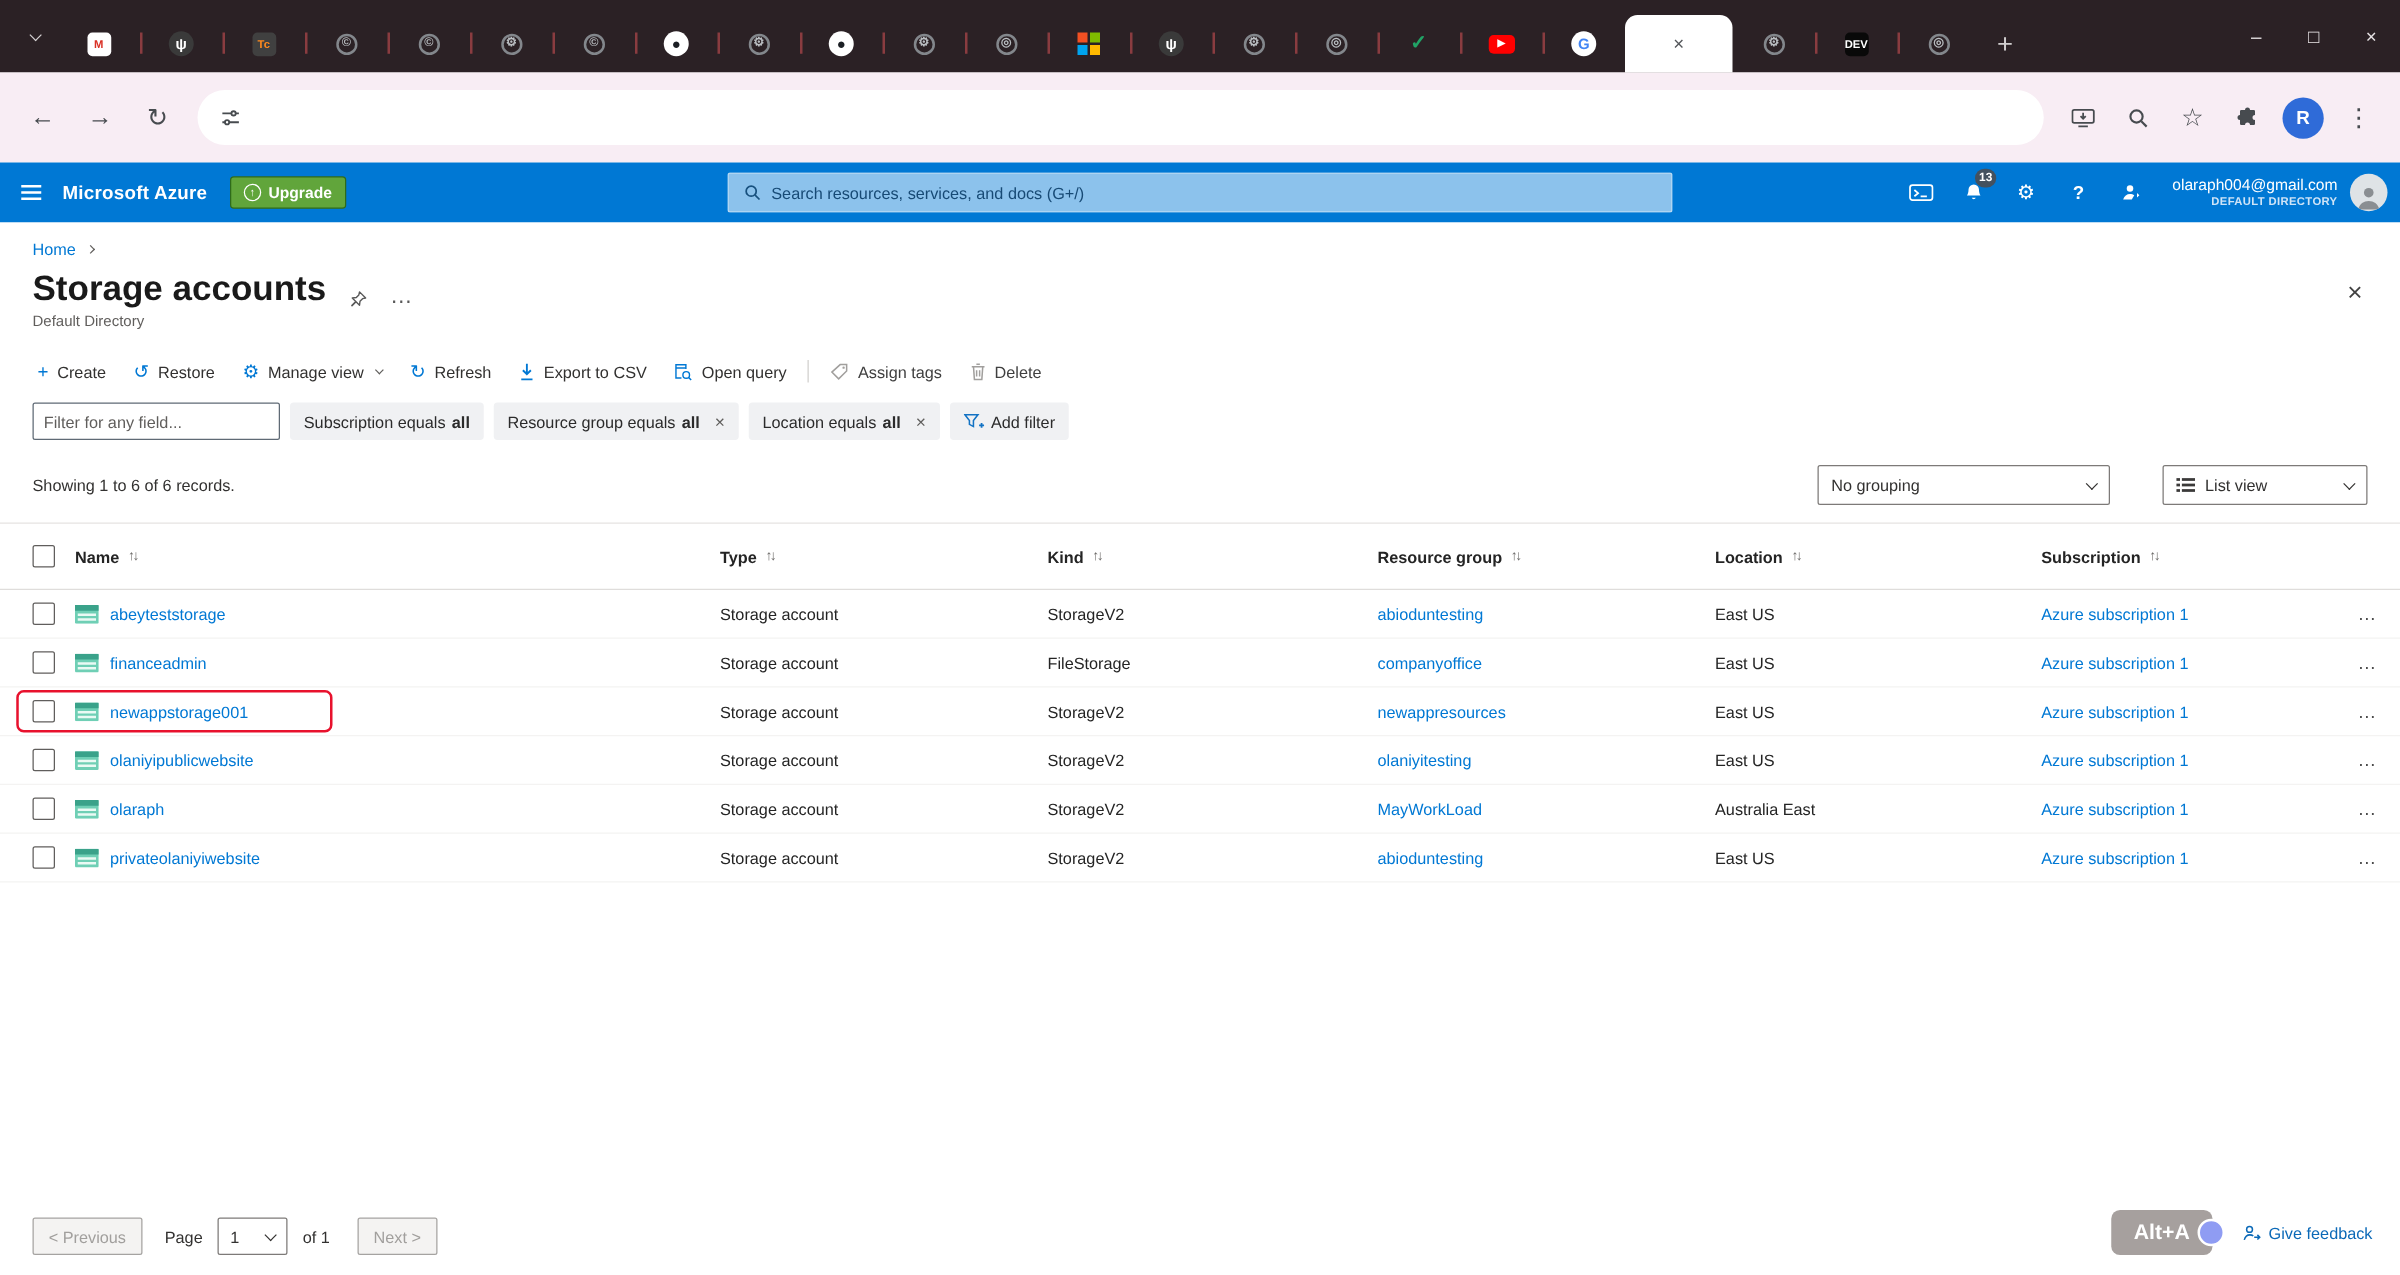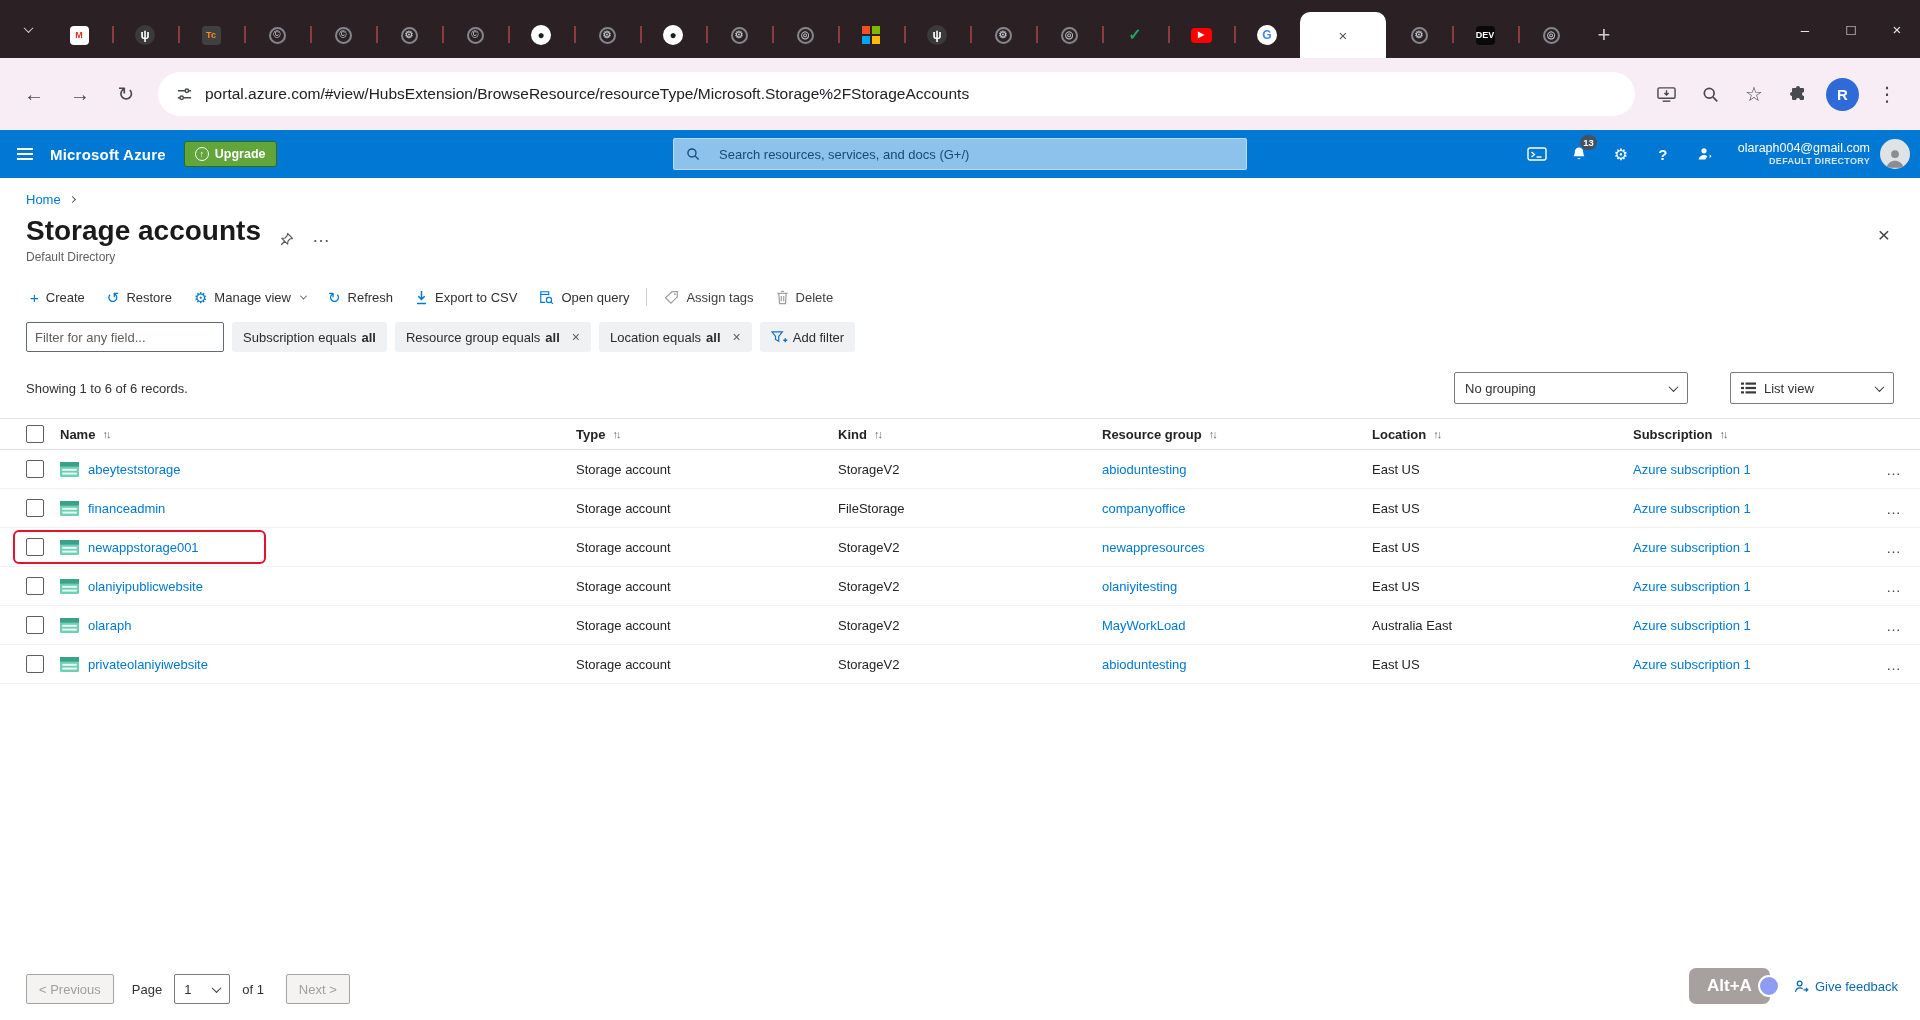--- a/index.html
+++ b/index.html
@@ -36,21 +36,21 @@
 .ribtn{width:42px;height:42px;display:flex;align-items:center;justify-content:center;color:#474b4f;font-size:20px;cursor:pointer}
 .avatar-r{width:33px;height:33px;border-radius:50%;background:#2f6bd8;color:#fff;font-weight:700;font-size:15px;display:flex;align-items:center;justify-content:center;margin:0 5px;cursor:pointer}
 
 
 .azbar{height:48px;background:#0078d4;display:flex;align-items:center;color:#fff;position:relative}
 .az-hamb{width:50px;height:48px;display:flex;align-items:center;justify-content:center;cursor:pointer}
 .hamb{width:16px;height:2px;background:#fff;box-shadow:0 -5px 0 #fff,0 5px 0 #fff}
 .az-brand{font-size:15px;font-weight:700;margin-right:18px;letter-spacing:.2px}
 .upgrade{height:26px;display:flex;align-items:center;gap:6px;background:#61a53b;border:1px solid #2f6b1a;border-radius:3px;padding:0 10px;font-size:12.5px;font-weight:700;cursor:pointer}
 .up-circ{width:14px;height:14px;border:1.5px solid #fff;border-radius:50%;display:flex;align-items:center;justify-content:center;font-size:9px;line-height:1}
-.az-search{position:absolute;left:50%;transform:translateX(-50%);top:8px;width:574px;height:32px;background:rgba(255,255,255,.55);border:1px solid rgba(255,255,255,.4);border-radius:2px;display:flex;align-items:center;gap:19px;padding:0 12px}
+.az-search{position:absolute;left:50%;transform:translateX(-50%);top:8px;width:756px;height:32px;background:rgba(255,255,255,.55);border:1px solid rgba(255,255,255,.4);border-radius:2px;display:flex;align-items:center;gap:8px;padding:0 12px}
 .az-search input{flex:1;background:transparent;border:none;outline:none;font-size:13px;color:#0f3d63;font-family:inherit}
 .az-search input::placeholder{color:#174a75}
 .az-right{margin-left:auto;display:flex;align-items:center}
 .azbtn{width:42px;height:48px;display:flex;align-items:center;justify-content:center;position:relative;font-size:16px;cursor:pointer}
 .badge{position:absolute;top:5px;right:3px;min-width:16px;height:15px;background:#44515e;border-radius:8px;font-size:9.5px;display:flex;align-items:center;justify-content:center;padding:0 3px;font-weight:700}
 .az-account{text-align:right;line-height:1.25;margin:0 10px 0 12px;cursor:pointer}
 .az-email{font-size:12.5px}
 .az-dir{font-size:9px;color:#cfe4f7;letter-spacing:.3px;font-weight:700}
 .az-avatar{width:30px;height:30px;border-radius:50%;background:#dfe3e6;display:flex;align-items:flex-end;justify-content:center;overflow:hidden;margin-right:10px;cursor:pointer}
 
@@ -83,21 +83,21 @@
 .pill b{font-weight:700}
 .pill-x{margin-left:7px;color:#5f5e5c;font-size:14px;line-height:1}
 
 .sumrow{margin:20px 26px 0 26px;display:flex;align-items:center;font-size:13px;color:#323130}
 .dropdowns{margin-left:auto;display:flex;gap:42px}
 .dropdown{height:32px;border:1px solid #7d7a78;border-radius:2px;background:#fff;display:flex;align-items:center;justify-content:space-between;padding:0 10px;font-size:13px;color:#323130;gap:10px;cursor:pointer}
 .dd-left{display:flex;align-items:center;gap:8px}
 
 .tgrid{margin-top:14px}
 .thead,.trow{display:grid;grid-template-columns:60px 516px 262px 264px 270px 261px 1fr 52px;align-items:center}
-.thead{height:32px;border-top:1px solid #e6e4e2;border-bottom:1px solid #dfdddb;font-weight:700;color:#242424;font-size:13px}
+.thead{height:54px;border-top:1px solid #e6e4e2;border-bottom:1px solid #dfdddb;font-weight:700;color:#242424;font-size:13px}
 .th{display:flex;align-items:center;cursor:pointer}
 .sort{font-size:11px;color:#6b6967;margin-left:7px;letter-spacing:-2px;font-weight:400}
 .trow{height:39px;border-bottom:1px solid #f4f3f2;font-size:13px;color:#242424;position:relative}
 .c-check{padding-left:26px}
 .checkbox{width:18px;height:18px;border:1px solid #605e5c;border-radius:2px;background:#fff;display:block;cursor:pointer}
 .c-name{display:flex;align-items:center;gap:9px}
 .sicon{display:flex;align-items:center}
 .link{color:#0078d4;text-decoration:none;cursor:pointer}
 .c-more{text-align:center;color:#4a4a4a;font-size:15px;letter-spacing:1px;cursor:pointer}
 .row-highlight{position:absolute;left:13px;top:2px;width:253px;height:34px;border:2.5px solid #e8112d;border-radius:6px;pointer-events:none}
@@ -212,21 +212,20 @@
     <span class="navbtn">↻</span>
     <div class="omnibox">
       <span class="icon-gray">
         <svg width="17" height="17" viewBox="0 0 18 18" stroke="#474b4f" stroke-width="1.6" fill="none">
             <path d="M2 5h7.5M13.5 5H16"></path>
             <circle cx="11.5" cy="5" r="1.8"></circle>
             <path d="M2 12.5h2.5M8 12.5h8"></path>
             <circle cx="6" cy="12.5" r="1.8"></circle>
           </svg>
       </span>
-      <span class="omni-url">portal.azure.com/#view/HubsExtension/BrowseResource/resourceType/Microsoft.Storage%2FStorageAccounts</span>
     </div>
     <div class="right-icons">
       <span class="ribtn">
         <svg width="19" height="17" viewBox="0 0 20 17" fill="none" stroke="#474b4f" stroke-width="1.5">
             <rect x="1" y="1.5" width="18" height="11" rx="1.5"></rect>
             <path d="M10 4v4.6M7.8 6.8 10 9l2.2-2.2"></path>
             <path d="M6 15.5h8"></path>
           </svg>
       </span>
       <span class="ribtn">

